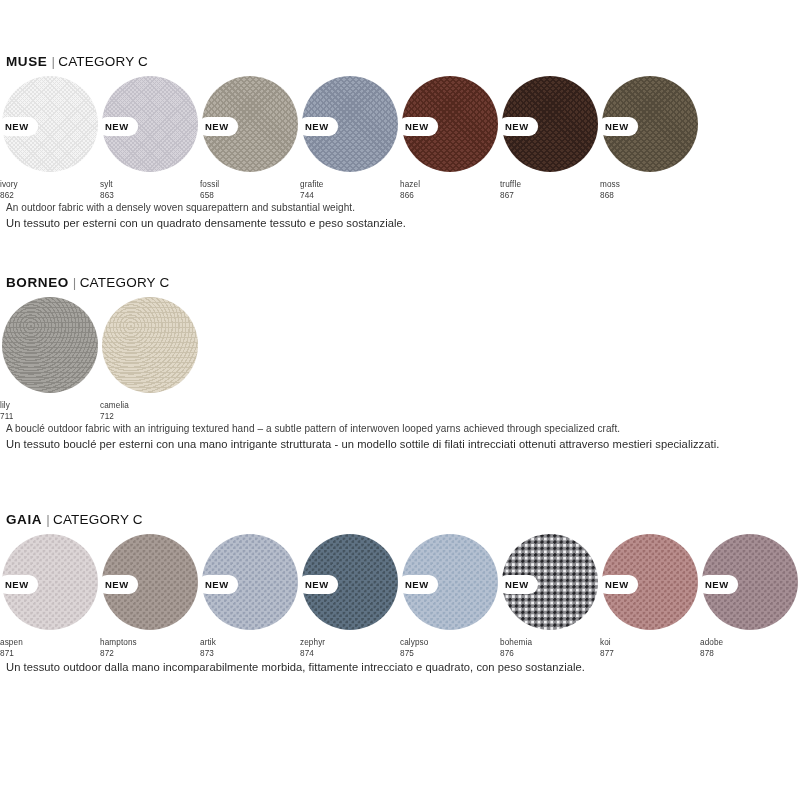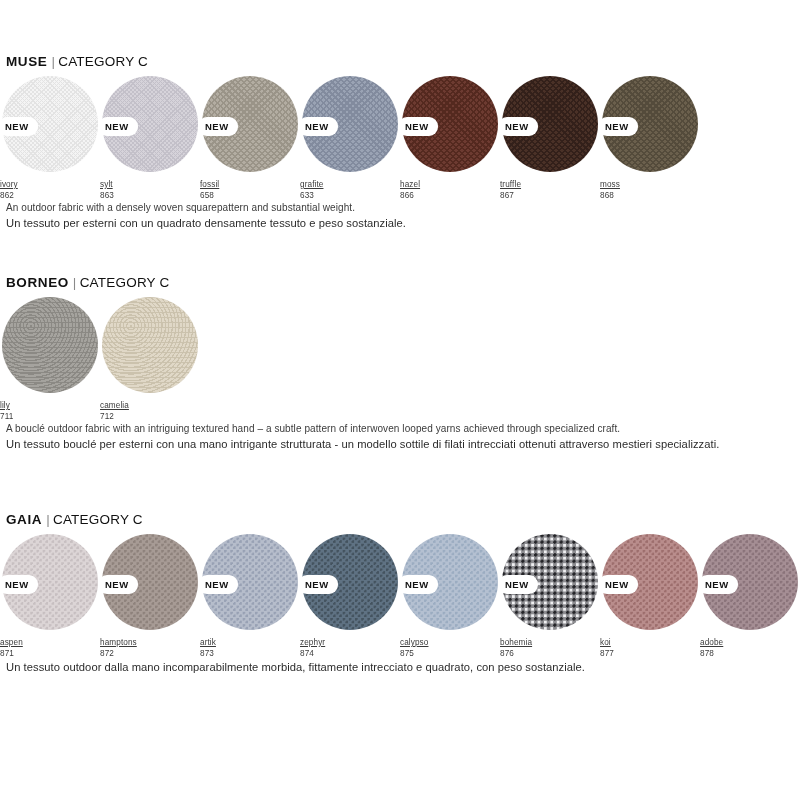--- a/index.html
+++ b/index.html
@@ -92,21 +92,21 @@
     white-space: nowrap;
   }
 
   .swatch-caption {
     margin-top: 7px;
     font-size: 8.2px;
     line-height: 1.38;
     color: #3a3a3a;
     letter-spacing: 0.1px;
   }
-  .swatch-caption .sw-name { display: block; text-decoration: underline; }
+  .swatch-caption .sw-name { display: block; }
   .swatch-caption .sw-code { display: block; }
 
   
   .description { margin-left: 6px; }
   .desc-en {
     font-size: 10px;
     color: #3b3b3b;
     letter-spacing: 0.08px;
     line-height: 1.35;
     white-space: nowrap;
@@ -158,21 +158,21 @@
             <span class="sw-code">658</span>
           </div>
         </div>
         <div class="swatch-item" style="left: 300px;">
           <div class="swatch-disc-wrap">
             <div class="swatch-disc" style="background: repeating-linear-gradient(45deg, rgb(130, 139, 158) 0px, rgb(130, 139, 158) 1.6px, transparent 1.6px, transparent 4.2px) 0% 0% / auto, repeating-linear-gradient(-45deg, rgb(130, 139, 158) 0px, rgb(130, 139, 158) 1.6px, transparent 1.6px, transparent 4.2px) 0% 0% / auto, linear-gradient(rgb(154, 163, 180), rgb(154, 163, 180)) 0% 0% / auto;"></div>
             <div class="new-badge">NEW</div>
           </div>
           <div class="swatch-caption">
             <span class="sw-name">grafite</span>
-            <span class="sw-code">633</span>
+            <span class="sw-code">744</span>
           </div>
         </div>
         <div class="swatch-item" style="left: 400px;">
           <div class="swatch-disc-wrap">
             <div class="swatch-disc" style="background: repeating-linear-gradient(45deg, rgb(84, 41, 31) 0px, rgb(84, 41, 31) 1.6px, transparent 1.6px, transparent 4.2px) 0% 0% / auto, repeating-linear-gradient(-45deg, rgb(84, 41, 31) 0px, rgb(84, 41, 31) 1.6px, transparent 1.6px, transparent 4.2px) 0% 0% / auto, linear-gradient(rgb(109, 59, 49), rgb(109, 59, 49)) 0% 0% / auto;"></div>
             <div class="new-badge">NEW</div>
           </div>
           <div class="swatch-caption">
             <span class="sw-name">hazel</span>
             <span class="sw-code">866</span>

